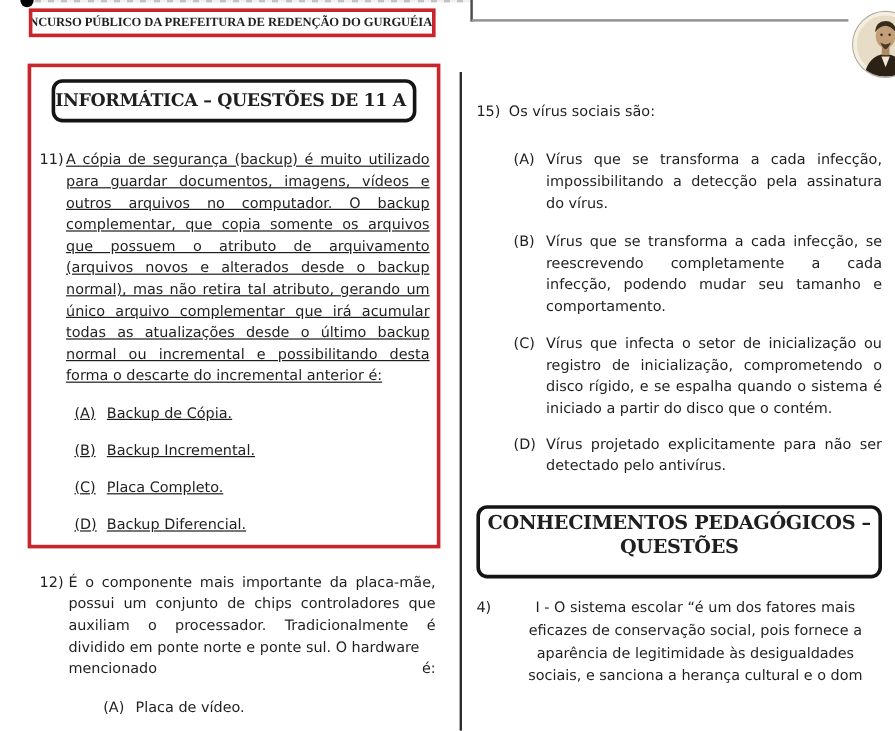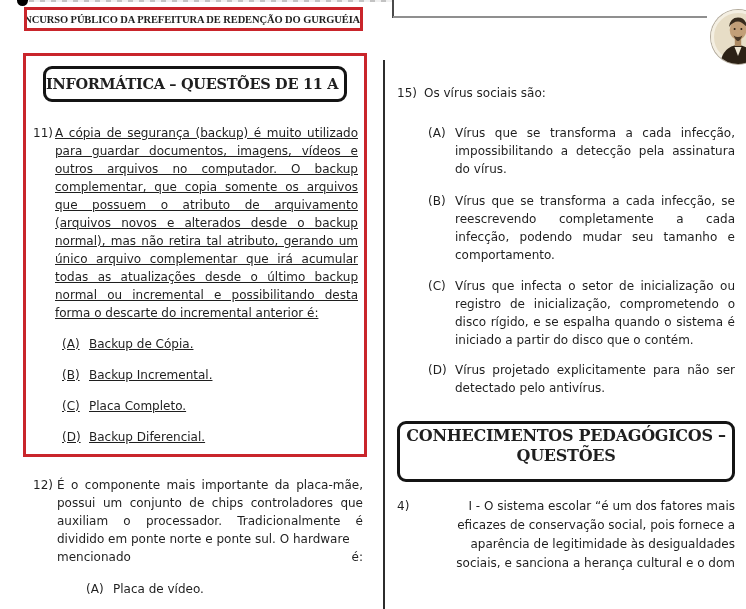--- a/index.html
+++ b/index.html
@@ -56,21 +56,21 @@
   .col-right{position:absolute;left:397px;top:84px;width:338px;}
   .col-right .q-body{padding-left:27px;}
   .col-right .opt{margin-left:31px;}
   .opt-a{margin-top:22px;}
   .opt-b{margin-top:14px;}
   .opt-c{margin-top:13px;}
   .opt-d{margin-top:12px;}
   .pedagogicos-box{margin-top:24px;width:338px;box-sizing:border-box;height:61px;
     font-size:16px;line-height:20px;letter-spacing:-0.3px;padding-top:2px;}
   .q16{margin-top:15px;}
-  .q16-item{margin-top:6px;padding-left:27px;font-size:12px;line-height:19px;text-align:right;}
+  .q16-item{margin-top:6px;padding-left:27px;font-size:12px;line-height:19px;text-align:center;}
 </style>
 </head>
 <body>
 
 <div class="top-strip"></div>
 <div class="top-dot"></div>
 
 <div class="banner">
   <span>CONCURSO PÚBLICO DA PREFEITURA DE REDENÇÃO DO GURGUÉIA - PI</span>
 </div>

